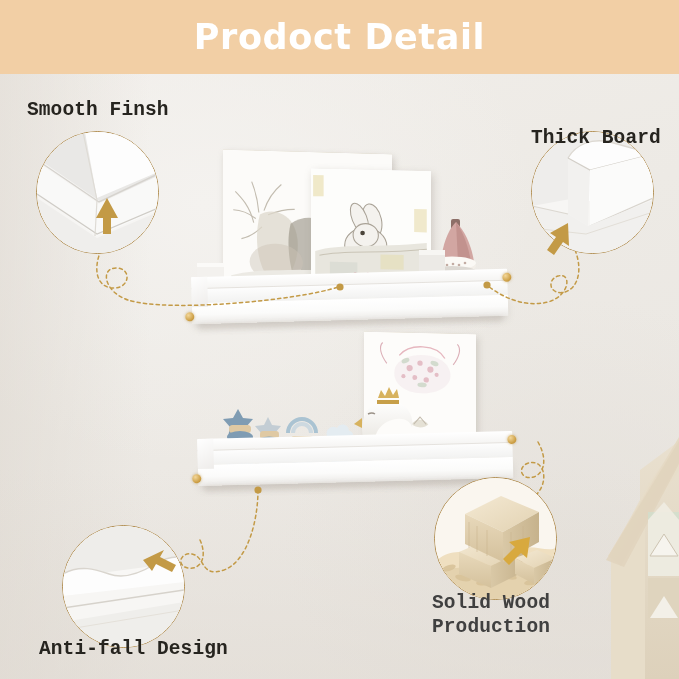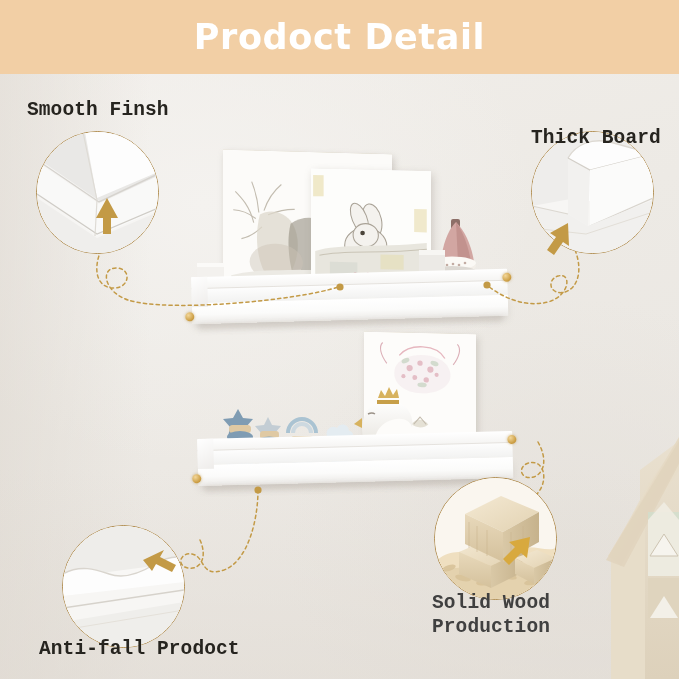--- a/index.html
+++ b/index.html
@@ -410,21 +410,21 @@
         <path d="M0 96 L121 76 L121 121 L0 121 Z" fill="#efeeeb"></path>
         <path d="M0 104 L121 84" stroke="#e4e0d9" fill="none" stroke-width="1"></path>
       </svg>
     </div>
   </div>
   <svg class="overlay" viewBox="0 0 679 679">
     <g fill="#c39a46">
       <path d="M143 560 l21 -10 -4 7 16 8 -4 7 -16 -8 -4 7 z"></path>
     </g>
   </svg>
-  <div class="label" style="left: 39px; top: 638px; color: rgb(38, 36, 31);">Anti-fall Prodoct</div>
+  <div class="label" style="left: 39px; top: 638px; color: rgb(38, 36, 31);">Anti-fall Design</div>
 
   <div class="callout" style="left:434px;top:477px;width:121px;height:121px;">
     <div class="inner">
       <svg viewBox="0 0 121 121" style="width:100%;height:100%;">
         <defs>
           <linearGradient id="blkTop" x1="0" y1="0" x2="1" y2="1">
             <stop offset="0%" stop-color="#f4e9d3"></stop>
               <stop offset="100%" stop-color="#e2d2b2"></stop>
           </linearGradient>
           <linearGradient id="blkFront" x1="0" y1="0" x2="0" y2="1">

